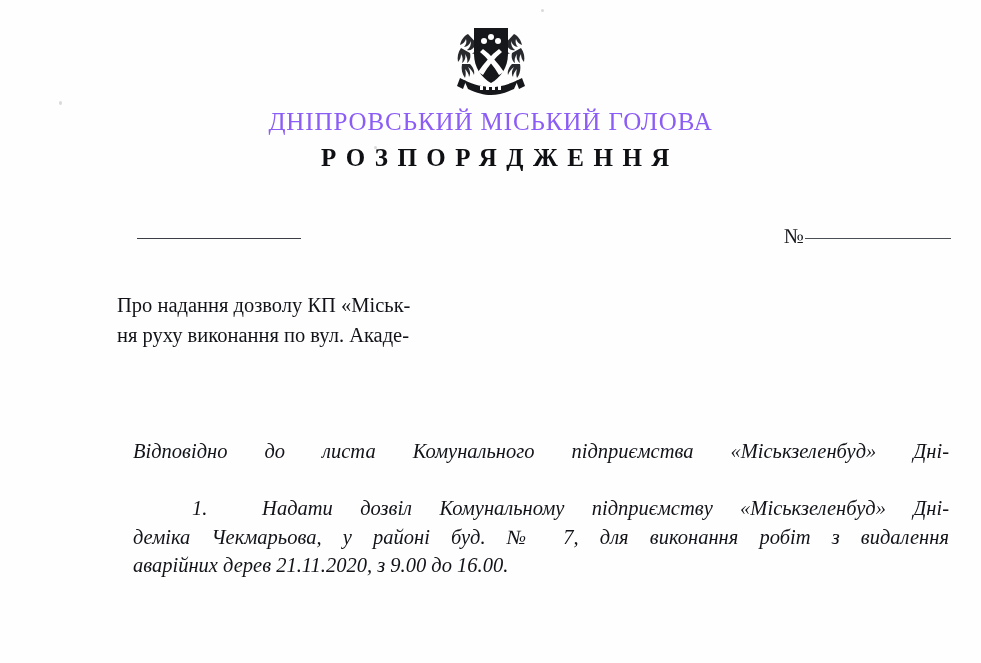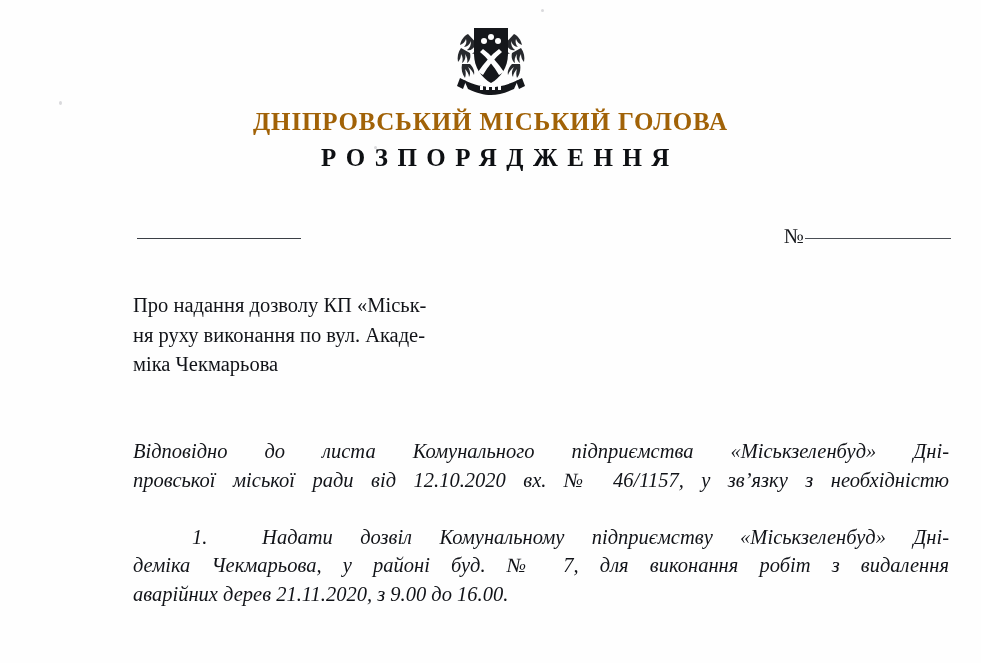--- a/index.html
+++ b/index.html
@@ -45,22 +45,22 @@
     top: 108px;
     left: 0;
     right: 0;
     text-align: center;
   }
   .org-title {
     font-size: 25px;
     letter-spacing: 0.9px;
     line-height: 1.15;
     white-space: nowrap;
-    font-weight: 700;
-    color: #a16207;
+    font-weight: 400;
+    color: #8b5cf6;
   }
   .doc-type {
     margin-top: 7px;
     font-size: 25px;
     font-weight: bold;
     letter-spacing: 9.5px;
     padding-left: 19px;
     line-height: 1.15;
     white-space: nowrap;
     color: #0e1013;
@@ -100,21 +100,21 @@
   .num-rule {
     width: 146px;
     height: 0;
     border-top: 1.4px solid #4a4e55;
     margin-bottom: 4px;
   }
 
   
   .subject {
     position: absolute;
-    left: 133px;
+    left: 117px;
     top: 291px;
     width: 392px;
     font-size: 20.5px;
     line-height: 29.5px;
     text-align: left;
     color: #111318;
   }
   .subject div { white-space: nowrap; }
 
   
@@ -199,28 +199,26 @@
     <div class="date-rule"></div>
     <div class="num-group">
       <span class="num-sign">№</span>
       <span class="num-rule"></span>
     </div>
   </div>
 
   <div class="subject">
     <div>Про надання дозволу КП «Міськ-</div>
     <div>ня руху виконання по вул. Акаде-</div>
-    <div>міка Чекмарьова</div>
   </div>
 
   <div class="body-block">
 
     <p class="para">
       <span class="just">Відповідно до листа Комунального підприємства «Міськзеленбуд» Дні-</span>
-      <span class="just">провської міської ради від 12.10.2020 вх. № 46/1157, у зв’язку з необхідністю</span>
     </p>
 
     <p class="para">
       <span class="just lead"><span>1.</span>&nbsp;&nbsp;<span>Надати дозвіл Комунальному підприємству «Міськзеленбуд» Дні-</span></span>
       <span class="just">деміка Чекмарьова, у районі буд. № 7, для виконання робіт з видалення</span>
       <span class="ln">аварійних дерев 21.11.2020, з 9.00 до 16.00.</span>
     </p>
 
   </div>
 

